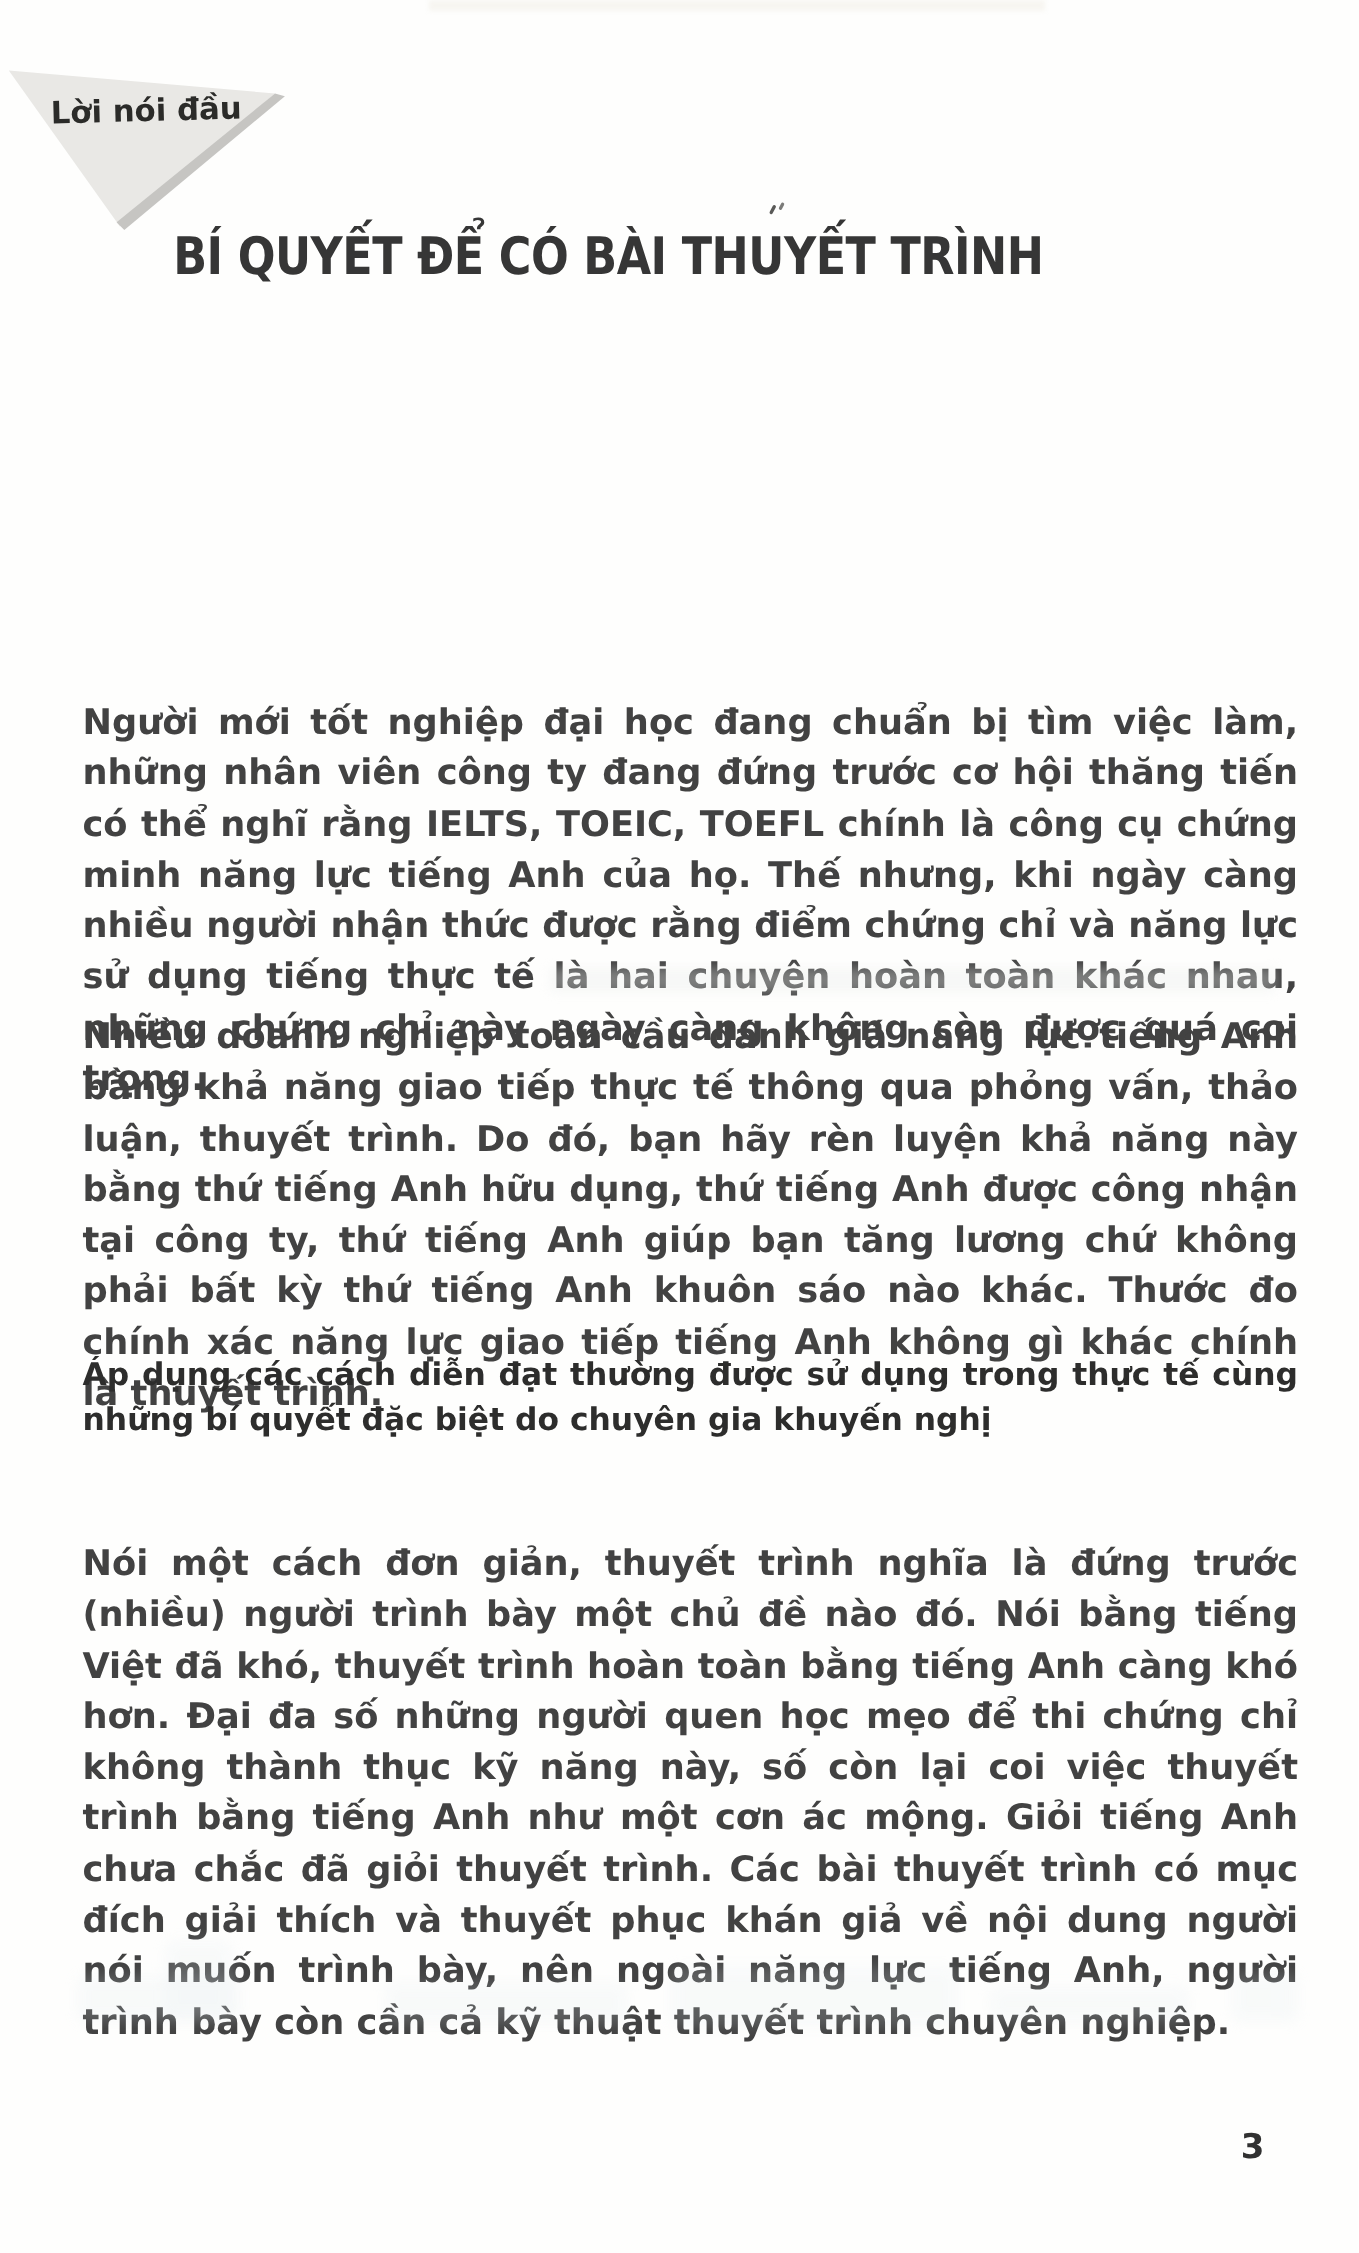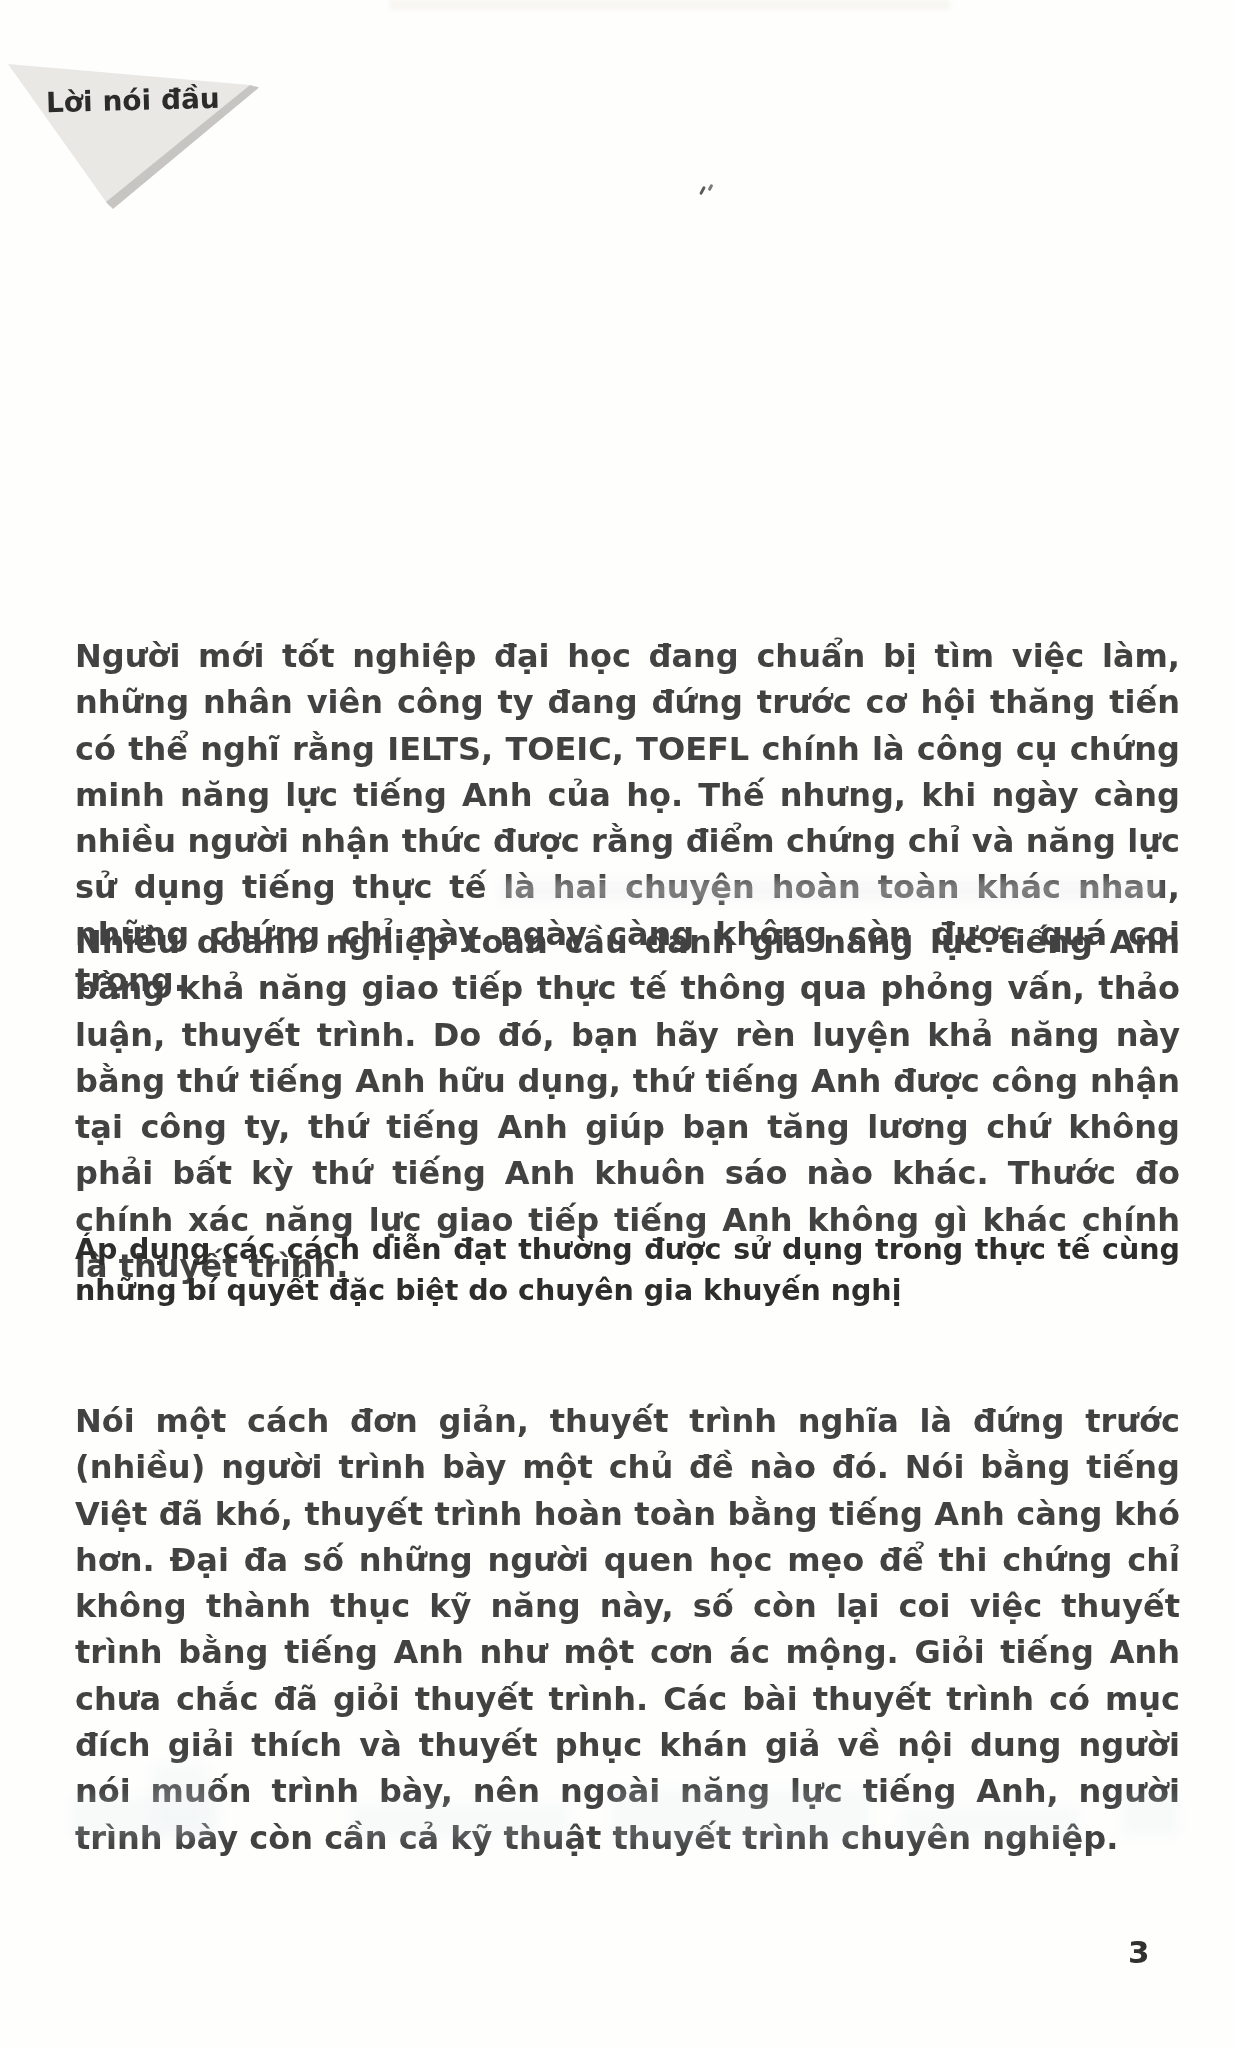--- a/index.html
+++ b/index.html
@@ -163,20 +163,23 @@
     </svg>
     <span class="ribbon-label">Lời nói đầu</span>
   </div>
 
   <div class="stray-mark">
       <i></i>
       <i></i>
     </div>
 
   <div class="title">
+    <div class="title-line">
+      <span>BÍ QUYẾT ĐỂ CÓ BÀI THUYẾT TRÌNH</span>
+    </div>
   </div>
 
 
   <p class="body p1">Người mới tốt nghiệp đại học đang chuẩn bị tìm việc làm, những nhân viên công ty đang đứng trước cơ hội thăng tiến có thể nghĩ rằng IELTS, TOEIC, TOEFL chính là công cụ chứng minh năng lực tiếng Anh của họ. Thế nhưng, khi ngày càng nhiều người nhận thức được rằng điểm chứng chỉ và năng lực sử dụng tiếng thực tế là hai chuyện hoàn toàn khác nhau, những chứng chỉ này ngày càng không còn được quá coi trọng.</p>
 
   <p class="body p2">Nhiều doanh nghiệp toàn cầu đánh giá năng lực tiếng Anh bằng khả năng giao tiếp thực tế thông qua phỏng vấn, thảo luận, thuyết trình. Do đó, bạn hãy rèn luyện khả năng này bằng thứ tiếng Anh hữu dụng, thứ tiếng Anh được công nhận tại công ty, thứ tiếng Anh giúp bạn tăng lương chứ không phải bất kỳ thứ tiếng Anh khuôn sáo nào khác. Thước đo chính xác năng lực giao tiếp tiếng Anh không gì khác chính là thuyết trình.</p>
 
   <h2 class="sub sub2">Áp dụng các cách diễn đạt thường được sử dụng trong thực tế cùng những bí quyết đặc biệt do chuyên gia khuyến nghị</h2>
 
   <p class="body p3">Nói một cách đơn giản, thuyết trình nghĩa là đứng trước (nhiều) người trình bày một chủ đề nào đó. Nói bằng tiếng Việt đã khó, thuyết trình hoàn toàn bằng tiếng Anh càng khó hơn. Đại đa số những người quen học mẹo để thi chứng chỉ không thành thục kỹ năng này, số còn lại coi việc thuyết trình bằng tiếng Anh như một cơn ác mộng. Giỏi tiếng Anh chưa chắc đã giỏi thuyết trình. Các bài thuyết trình có mục đích giải thích và thuyết phục khán giả về nội dung người nói muốn trình bày, nên ngoài năng lực tiếng Anh, người trình bày còn cần cả kỹ thuật thuyết trình chuyên nghiệp.</p>

